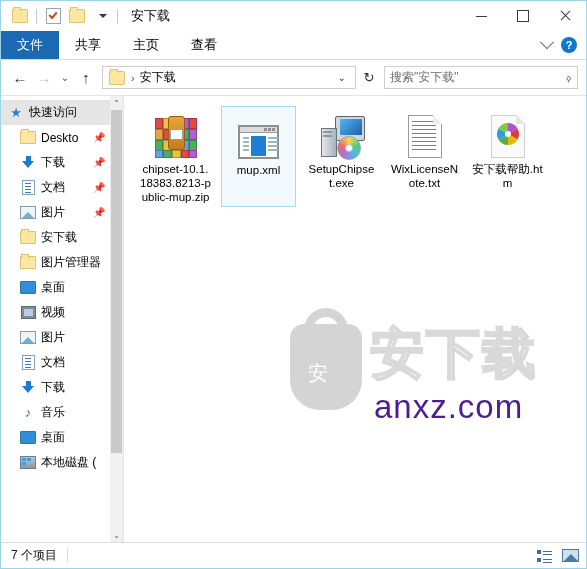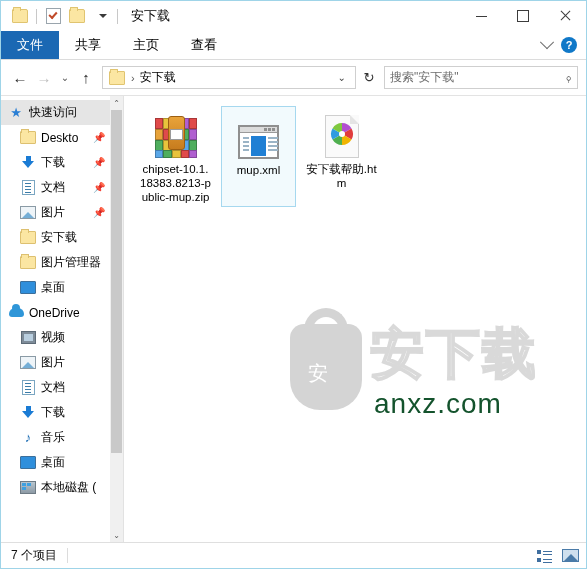--- a/index.html
+++ b/index.html
@@ -199,21 +199,21 @@
   .wm-handle{
     position:absolute;left:30px;top:-6px;width:44px;height:34px;border:9px solid #d4d4d4;
     border-bottom:none;border-radius:22px 22px 0 0;box-sizing:border-box;
   }
   .wm-an{position:absolute;left:34px;top:46px;font-size:20px;color:#fff;font-family:"DejaVu Sans",sans-serif;}
   .wm-cn{
     position:absolute;left:96px;top:12px;font-size:54px;line-height:56px;letter-spacing:2px;
     color:transparent;-webkit-text-stroke:2px #d9d9d9;font-family:"DejaVu Sans",sans-serif;font-weight:bold;
   }
   .wm-url{
-    position:absolute;left:100px;top:74px;font-size:28px;color:#14532d;letter-spacing:1px;
+    position:absolute;left:100px;top:74px;font-size:33px;color:#4c1d95;letter-spacing:1px;
     font-family:"Liberation Sans",sans-serif;
   }
   
   .statusbar{
     height:26px;flex:0 0 26px;display:flex;align-items:center;border-top:1px solid #dfdfdf;
     background:#fff;padding:0 6px;box-sizing:border-box;
   }
   .st-text{font-size:12px;color:#111;padding-left:4px;}
   .st-sep{width:1px;height:15px;background:#dcdcdc;margin-left:10px;}
   .st-views{margin-left:auto;display:flex;align-items:center;gap:6px;}
@@ -350,26 +350,20 @@
       </div>
 
 
       <div class="nav-item lvl2">
         <span class="ni-ico">
             <span class="ic-desk"></span>
           </span>
         <span class="ni-label">桌面</span>
       </div>
 
-      <div class="nav-item lvl1">
-        <span class="ni-ico">
-            <span class="ic-cloud"></span>
-          </span>
-        <span class="ni-label">OneDrive</span>
-      </div>
 
 
       <div class="nav-item lvl2">
         <span class="ni-ico">
             <span class="ic-vid"></span>
           </span>
         <span class="ni-label">视频</span>
       </div>
 
       <div class="nav-item lvl2">
@@ -472,21 +466,44 @@
               <div class="x-dots"></div>
             <div class="x-lL"></div>
               <div class="x-blue"></div>
               <div class="x-lR"></div>
           </div>
         </div>
         <div class="tile-label">mup.xml</div>
       </div>
 
 
-
+      <div class="tile">
+        <div class="tile-icon">
+          <div class="setupico">
+            <div class="s-mon"></div>
+              <div class="s-scr"></div>
+              <div class="s-neck"></div>
+            <div class="s-tower"></div>
+              <div class="s-bay"></div>
+            <div class="s-cd"></div>
+              <div class="s-cdh"></div>
+          </div>
+        </div>
+        <div class="tile-label">SetupChipset.exe</div>
+      </div>
+
+      <div class="tile">
+        <div class="tile-icon">
+          <div class="txtfile">
+              <div class="t-ln"></div>
+              <div class="t-fold"></div>
+            </div>
+        </div>
+        <div class="tile-label">WixLicenseNote.txt</div>
+      </div>
 
       <div class="tile">
         <div class="tile-icon">
           <div class="htmfile">
             <div class="h-fold"></div>
             <svg width="30" height="28" viewBox="0 0 30 28" style="position:absolute;left:1px;top:5px">
               <g transform="translate(15,13)">
                 <path d="M0,0 L0,-11 A11,11 0 0 1 9.5,-5.5 Z" fill="#b24fd0"></path>
                 <path d="M0,0 L9.5,-5.5 A11,11 0 0 1 9.5,5.5 Z" fill="#e03c3c"></path>
                 <path d="M0,0 L9.5,5.5 A11,11 0 0 1 0,11 Z" fill="#f0b400"></path>

